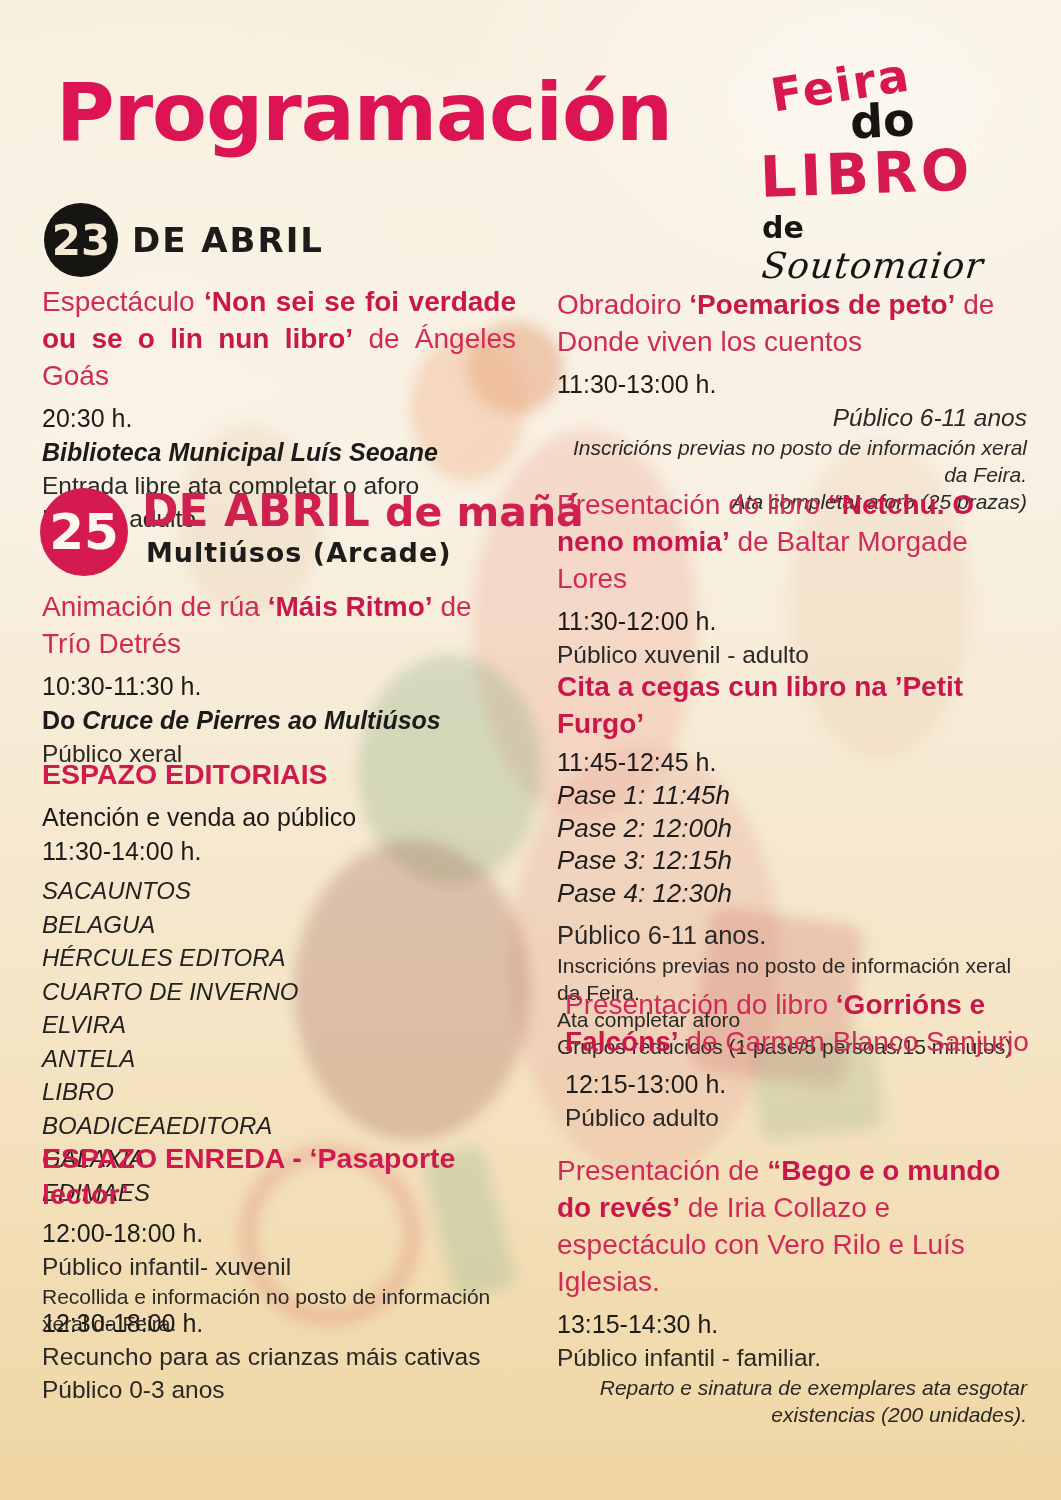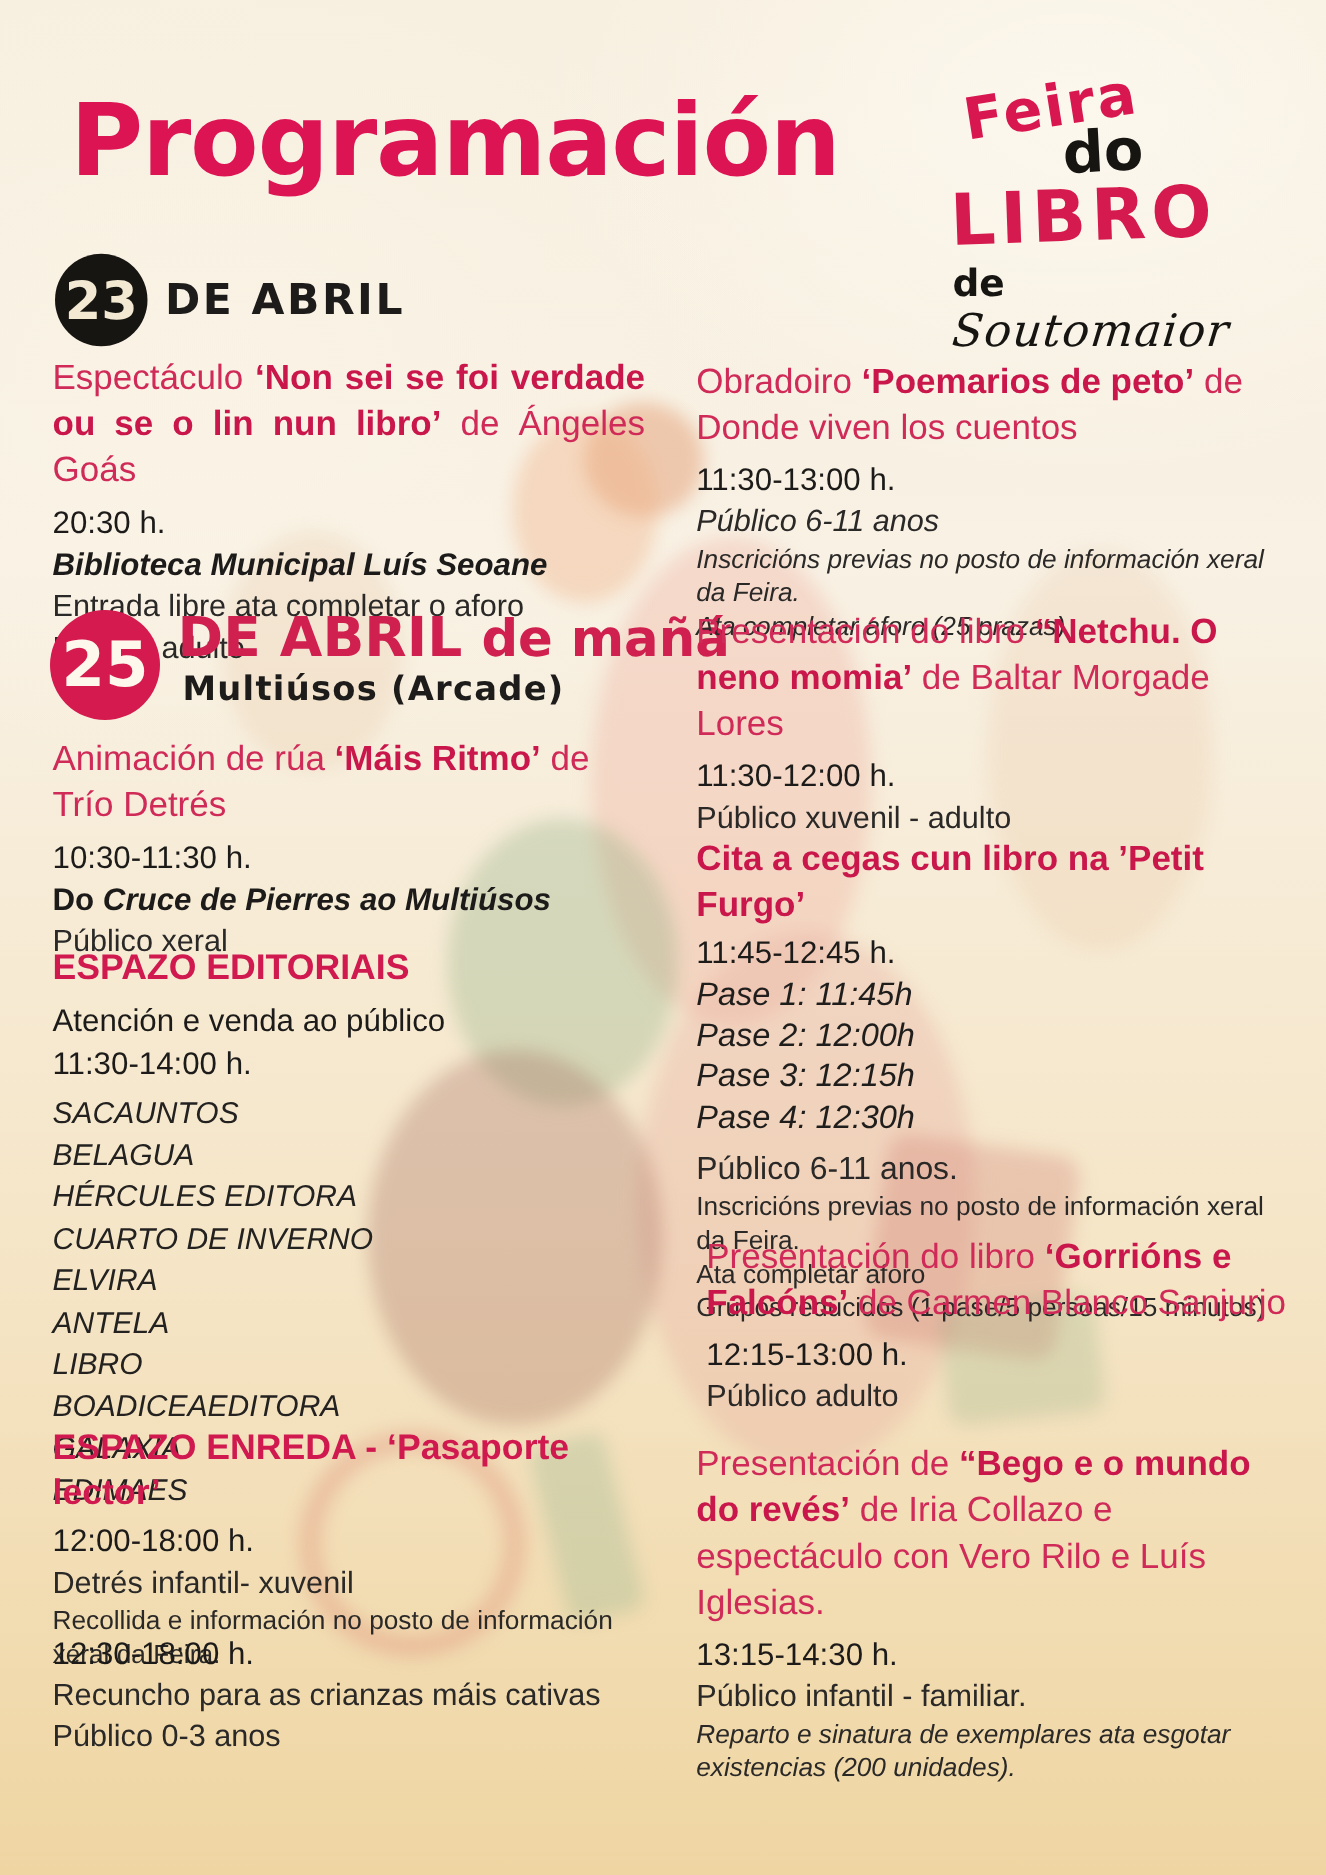--- a/index.html
+++ b/index.html
@@ -75,21 +75,21 @@
   .colL{left:42px;width:474px;}
   .colR{left:557px;width:470px;}
   .evt-title{
     margin:0;font-size:28px;line-height:37px;color:#d02a58;font-weight:400;
   }
   .evt-title b{font-weight:700;color:#c9164b;}
   .justify{text-align:justify;}
   .time{margin:7px 0 0 0;font-size:25px;line-height:34px;font-weight:400;color:#1c1b19;}
   .venue{margin:0;font-size:25px;line-height:34px;font-weight:700;font-style:italic;color:#1c1b19;}
   .body-line{margin:0;font-size:24.5px;line-height:33px;color:#2a2927;font-weight:400;}
-  .ital{font-style:italic;}
+  .ital{font-style:italic;text-align:right;}
   .small-note{margin:0;font-size:21px;line-height:27px;color:#2a2927;}
   .section-head{margin:0;font-size:28.5px;line-height:36px;font-weight:700;color:#d01a4f;}
   .pub{margin:0;font-size:24px;line-height:33.5px;font-style:italic;color:#232220;}
   .pase{margin:0;font-size:26px;line-height:32.5px;font-style:italic;color:#1f1e1c;}
   .gap6{margin-top:6px;}
   .gap10{margin-top:10px;}
 </style>
 </head>
 <body>
 
@@ -164,21 +164,21 @@
       <p class="pub">LIBRO</p>
       <p class="pub">BOADICEAEDITORA</p>
       <p class="pub">GALAXIA</p>
       <p class="pub">EDIMAES</p>
     </div>
   </section>
 
   <section class="block colL" style="top:1140px">
     <p class="section-head">ESPAZO ENREDA - ‘Pasaporte lector’</p>
     <p class="time" style="margin-top:4px">12:00-18:00 h.</p>
-    <p class="body-line">Detrés infantil- xuvenil</p>
+    <p class="body-line">Público infantil- xuvenil</p>
     <p class="small-note">Recollida e información no posto de información xeral da Feira.</p>
   </section>
 
   <section class="block colL" style="top:1296px">
     <p class="time" style="margin-top:10px">12:30-18:00 h.</p>
     <p class="body-line">Recuncho para as crianzas máis cativas</p>
     <p class="body-line">Público 0-3 anos</p>
   </section>
 
   <section class="block colR" style="top:286px">

